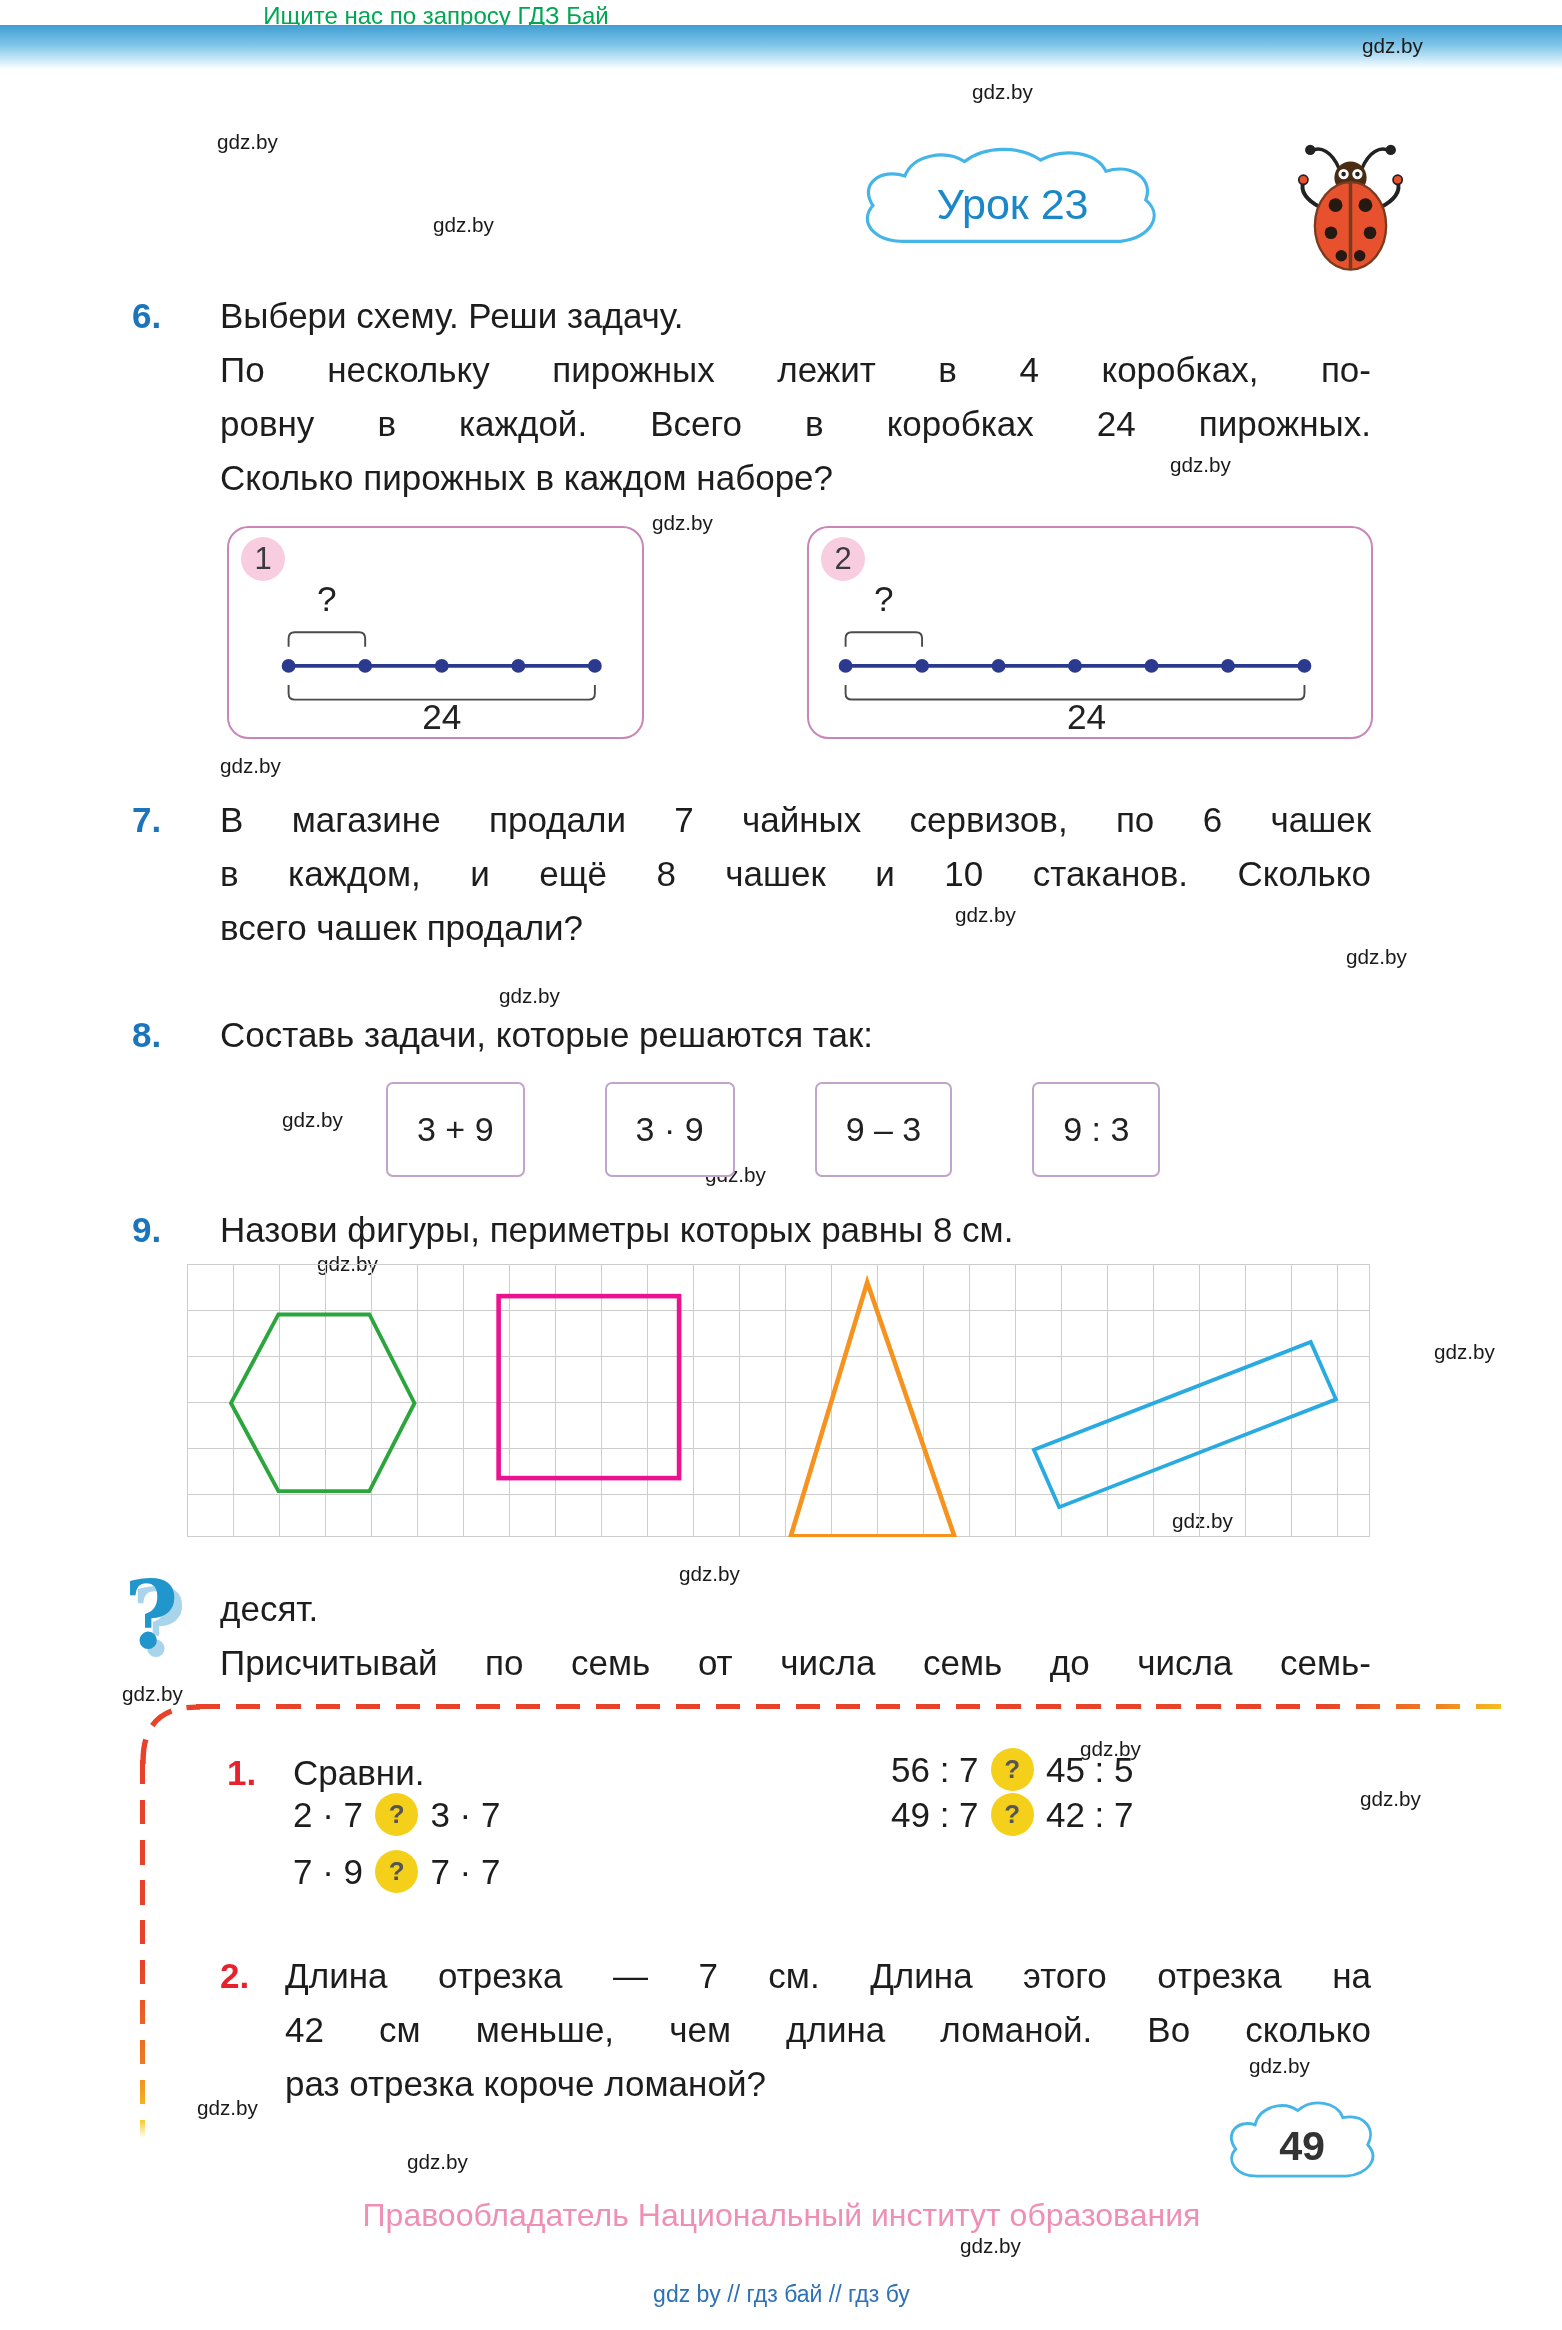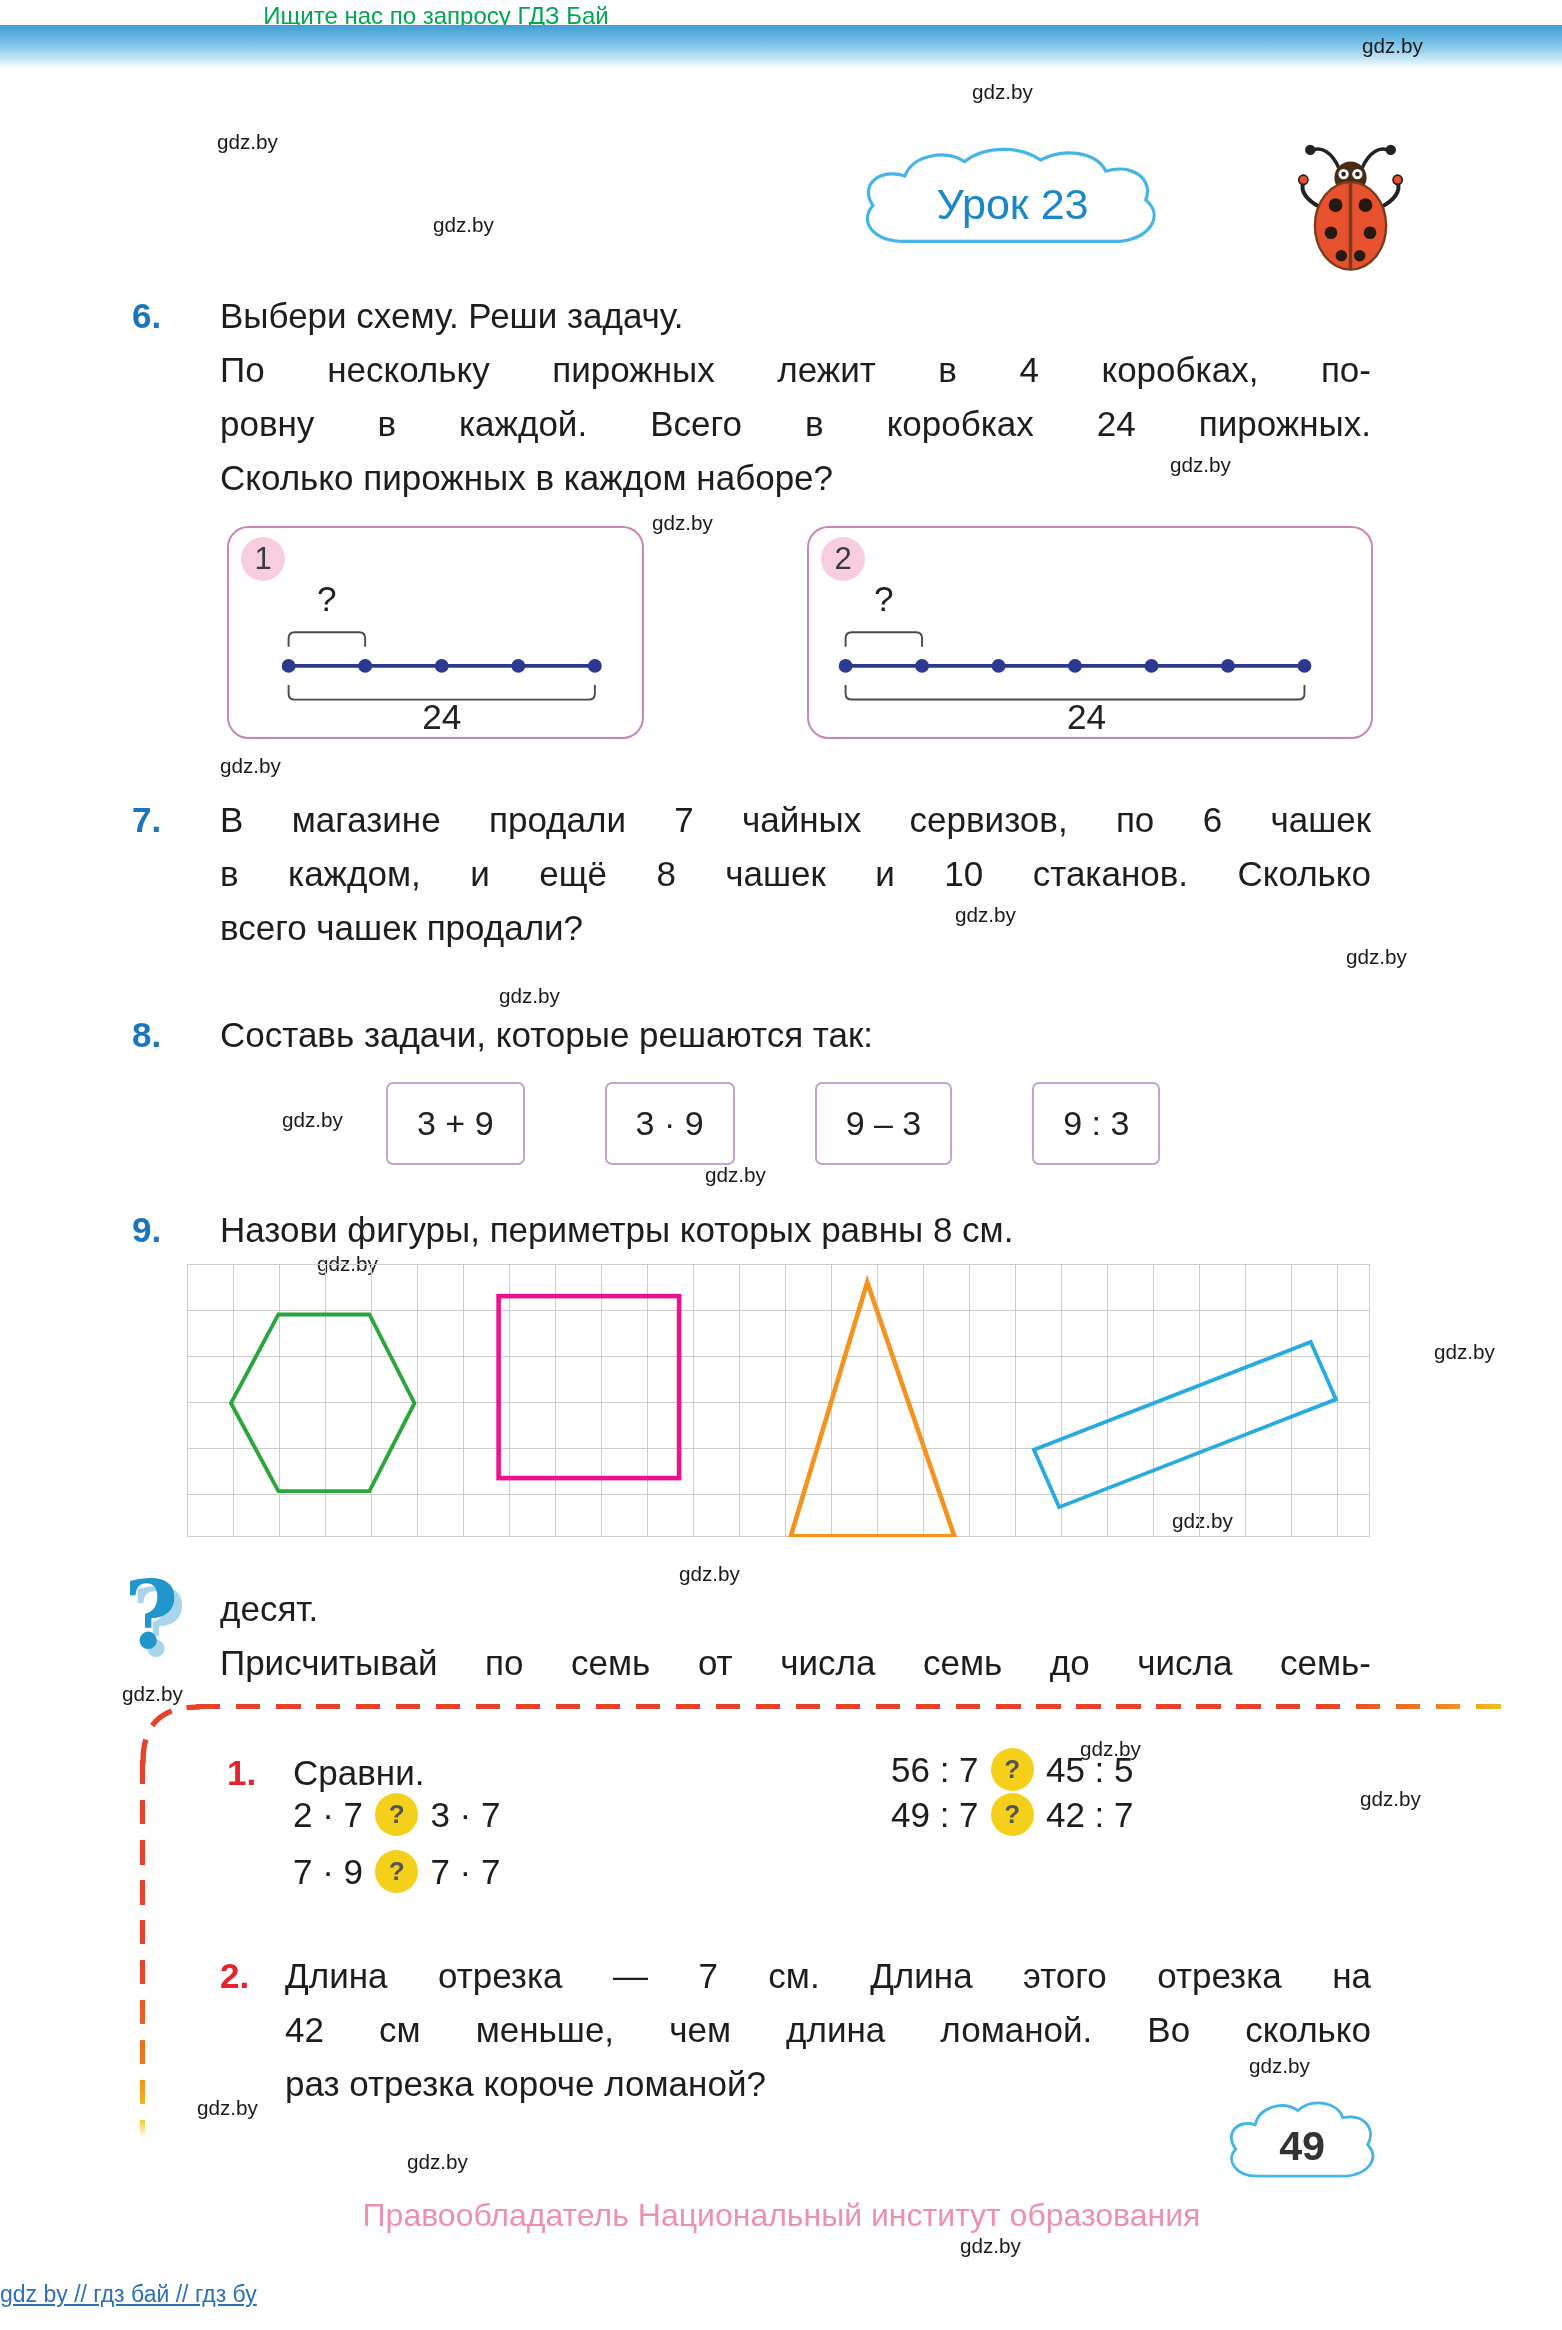--- a/index.html
+++ b/index.html
@@ -19,21 +19,21 @@
   .tnum { position:absolute; font-size:35px; line-height:54px; font-weight:bold; color:#1b75bc; }
   .rnum { color:#e8222d; }
 
   .card { position:absolute; border:2.7px solid #ca86b8; border-radius:21.4px; background:#fff; }
   .badge { position:absolute; left:12.2px; top:9.2px; width:44px; height:44px; border-radius:50%;
            background:#f8cde0; display:flex; align-items:center; justify-content:center;
            font-size:31px; color:#3a3a3a; }
   .scheme-svg { position:absolute; left:6.1px; top:46px; }
 
   .expr-row { position:absolute; display:flex; gap:80px; }
-  .exprbox { border:2.3px solid #c2a3cb; border-radius:6.9px; padding:20px 29px;
+  .exprbox { border:2.3px solid #c2a3cb; border-radius:6.9px; padding:26px 29px;
              font-size:34px; color:#222; background:#fff; }
 
   .grid { position:absolute; left:187px; top:1264px; width:1183px; height:273px;
     background-image:
       repeating-linear-gradient(to right,#cdcdcd 0 0.8px,transparent 0.8px 46px),
       repeating-linear-gradient(to bottom,#cdcdcd 0 0.8px,transparent 0.8px 46px);
     border-right:0.8px solid #cdcdcd; border-bottom:0.8px solid #cdcdcd; }
   .shapes { position:absolute; left:187px; top:1264px; }
 
   .qicon { position:absolute; left:121px; top:1561px; width:107px; height:122px; }
@@ -53,22 +53,22 @@
   .dash-corner { position:absolute; left:140px; top:1704px; }
 
   .cmp { position:absolute; display:flex; align-items:center; gap:12.2px;
          font-size:35px; color:#1d1d1d; }
   .ycircle { width:43px; height:43px; border-radius:50%; background:#f5d01a;
              display:flex; align-items:center; justify-content:center;
              font-size:26px; font-weight:bold; color:#555; }
 
   .footer { position:absolute; left:0; top:2197px; width:1563px; text-align:center;
             font-size:32px; color:#ef8fb4; }
-  .bottom-links { position:absolute; left:0; top:2281px; width:1563px; 
-                  font-size:23px; color:#2d71b8;text-decoration:underline; }
+  .bottom-links { position:absolute; left:0; top:2281px; width:1563px; text-align:center;
+                  font-size:23px; color:#2d71b8; }
   .cloud-wrap { position:absolute; }
 </style>
 </head>
 <body>
 
 <div class="page">
 
   <div class="top-link">Ищите нас по запросу ГДЗ Бай</div>
   <div class="band"></div>
 

